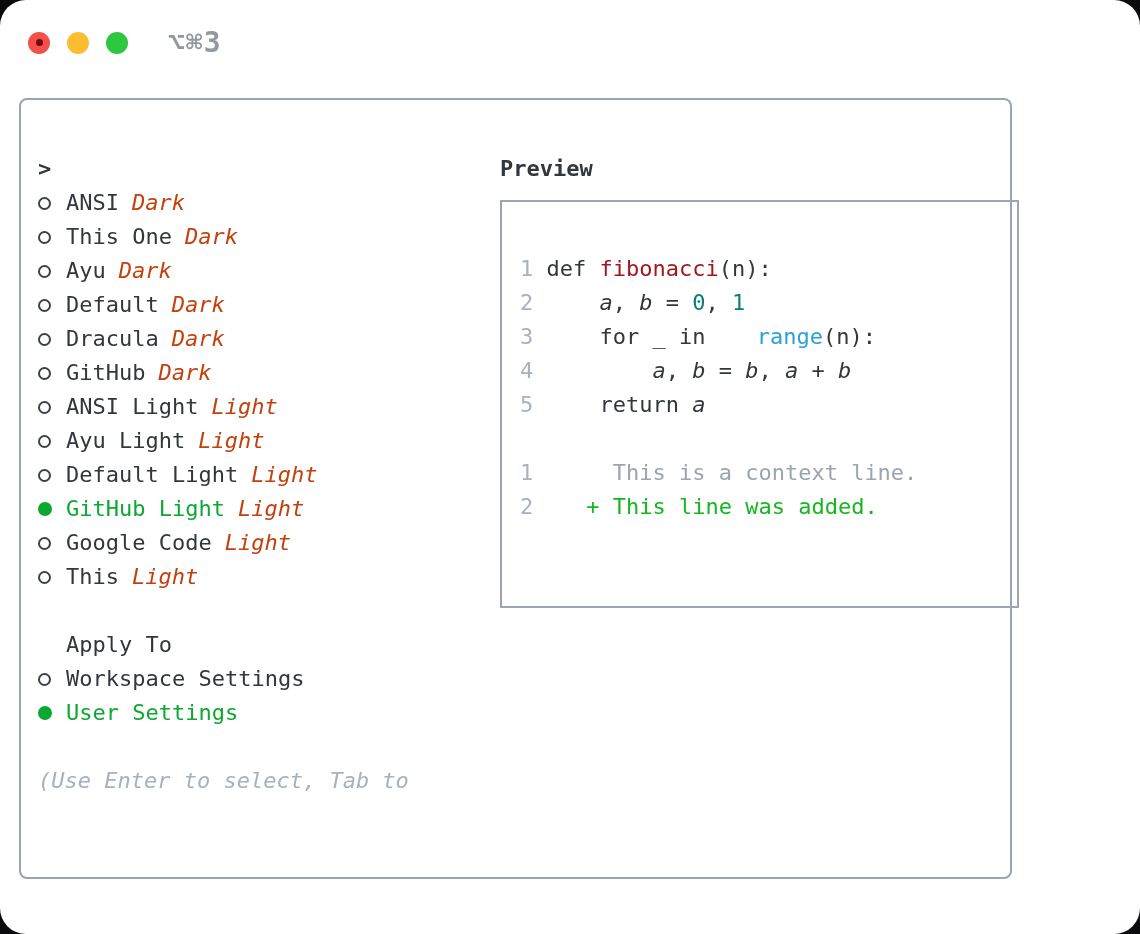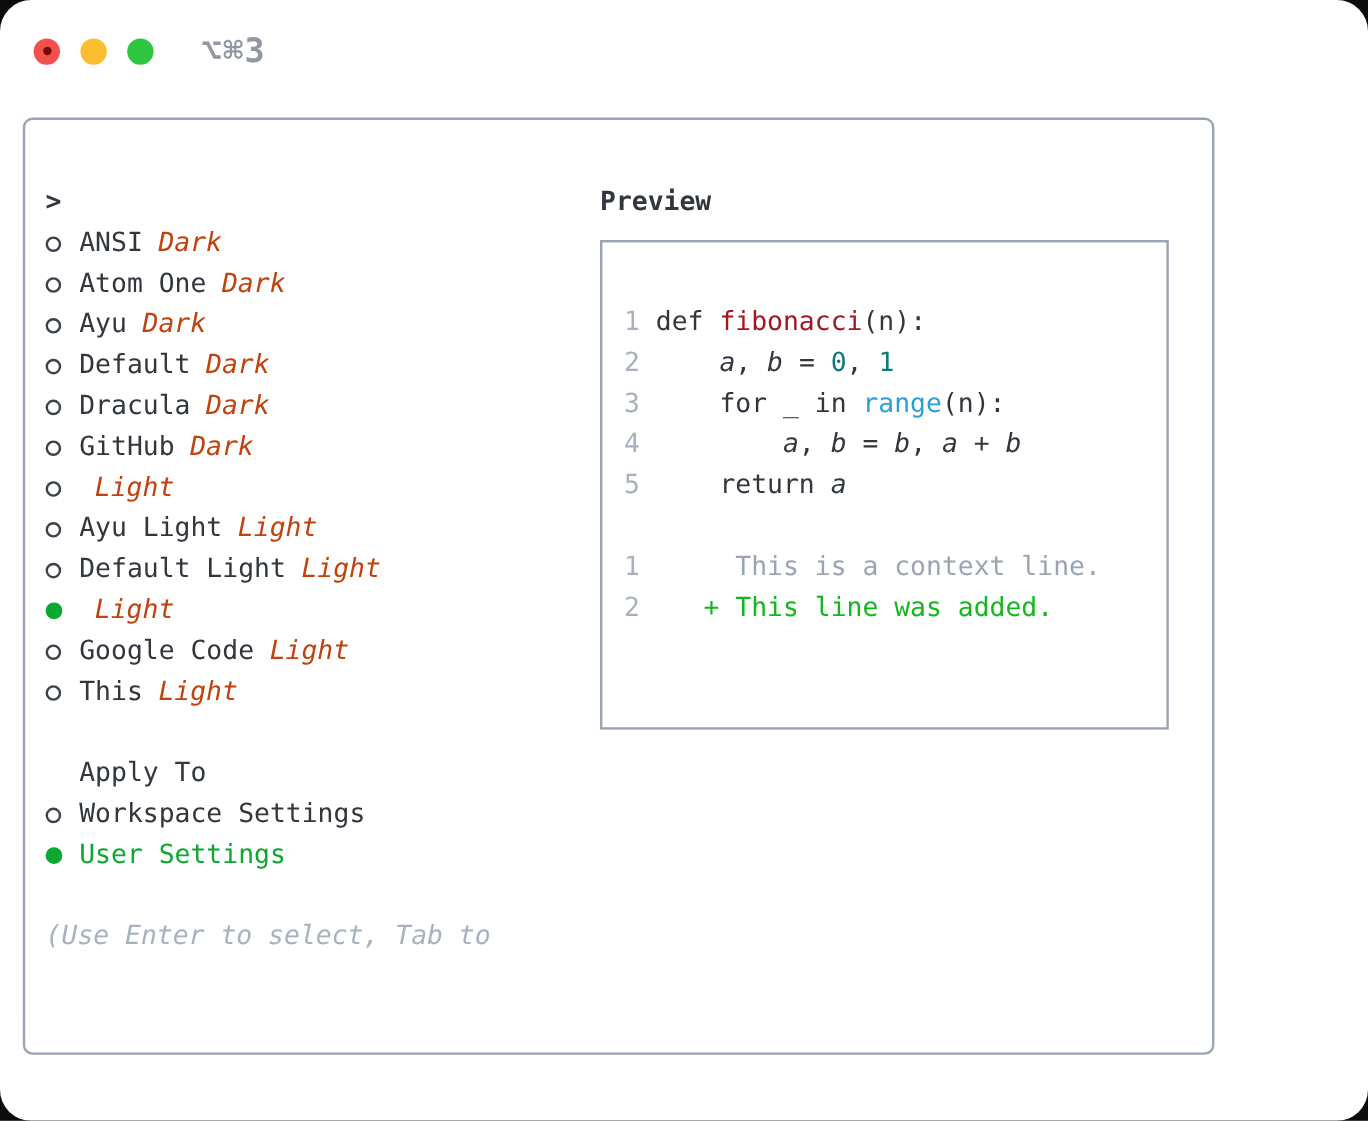--- a/index.html
+++ b/index.html
@@ -43,30 +43,30 @@
   .radio.sel { width:14px; height:14px; background:#0ba832; border-color:#0ba832; }
 
   .t-variant { color:#c2410c; margin-left:13px;font-style:italic; }
   .green { color:#0ba832; }
 
   .hint { margin-top:34px; color:#a8b1bf;font-style:italic; }
   .hint div { height:34px; white-space:pre; }
 
   
   .preview-box {
-    margin-top:14px; width:474px; height:408px; box-sizing:border-box;
+    margin-top:14px; width:519px; height:408px; box-sizing:border-box;
     border:2px solid #9aa4b4; padding:50px 0 0 18px; overflow:hidden;
   }
   .code-line { height:34px; white-space:pre; }
 
   .sg-fg      { color:#32373d; }
   .sg-lnum    { color:#a8b1bf; }
   .sg-func    { color:#a31621; }
   .sg-num     { color:#0e7a7b; }
-  .sg-builtin { color:#2b9fd8; }
+  .sg-builtin { color:#2b9fd8;margin-left:38px; }
   .sg-var     { color:#32373d; font-style:italic; }
   .sg-muted   { color:#9aa4b2; }
   .sg-del     { color:#c53a27; }
   .sg-add     { color:#14b81e; }
 </style>
 </head>
 <body>
 
 <div class="window">
 
@@ -79,29 +79,29 @@
 
   <div class="frame">
 
     <div class="left-col">
       <div class="row">
         <span class="marker bold">&gt;</span>
       </div>
 
       <div id="theme-list">
           <div class="row"><span class="marker"><span class="radio"></span></span><span>ANSI</span><span class="t-variant">Dark</span></div>
-          <div class="row"><span class="marker"><span class="radio"></span></span><span>Atom One</span><span class="t-variant">Dark</span></div>
+          <div class="row"><span class="marker"><span class="radio"></span></span><span>This One</span><span class="t-variant">Dark</span></div>
           <div class="row"><span class="marker"><span class="radio"></span></span><span>Ayu</span><span class="t-variant">Dark</span></div>
           <div class="row"><span class="marker"><span class="radio"></span></span><span>Default</span><span class="t-variant">Dark</span></div>
           <div class="row"><span class="marker"><span class="radio"></span></span><span>Dracula</span><span class="t-variant">Dark</span></div>
           <div class="row"><span class="marker"><span class="radio"></span></span><span>GitHub</span><span class="t-variant">Dark</span></div>
-          <div class="row"><span class="marker"><span class="radio"></span></span><span class="t-variant">Light</span></div>
+          <div class="row"><span class="marker"><span class="radio"></span></span><span>ANSI Light</span><span class="t-variant">Light</span></div>
           <div class="row"><span class="marker"><span class="radio"></span></span><span>Ayu Light</span><span class="t-variant">Light</span></div>
           <div class="row"><span class="marker"><span class="radio"></span></span><span>Default Light</span><span class="t-variant">Light</span></div>
-          <div class="row"><span class="marker"><span class="radio sel"></span></span><span class="t-variant">Light</span></div>
+          <div class="row"><span class="marker"><span class="radio sel"></span></span><span class="green">GitHub Light</span><span class="t-variant">Light</span></div>
           <div class="row"><span class="marker"><span class="radio"></span></span><span>Google Code</span><span class="t-variant">Light</span></div>
           <div class="row"><span class="marker"><span class="radio"></span></span><span>This</span><span class="t-variant">Light</span></div>
         </div>
 
       <div class="spacer"></div>
 
       <div class="row">
         <span class="marker"></span>
         <span>Apply To</span>
       </div>

